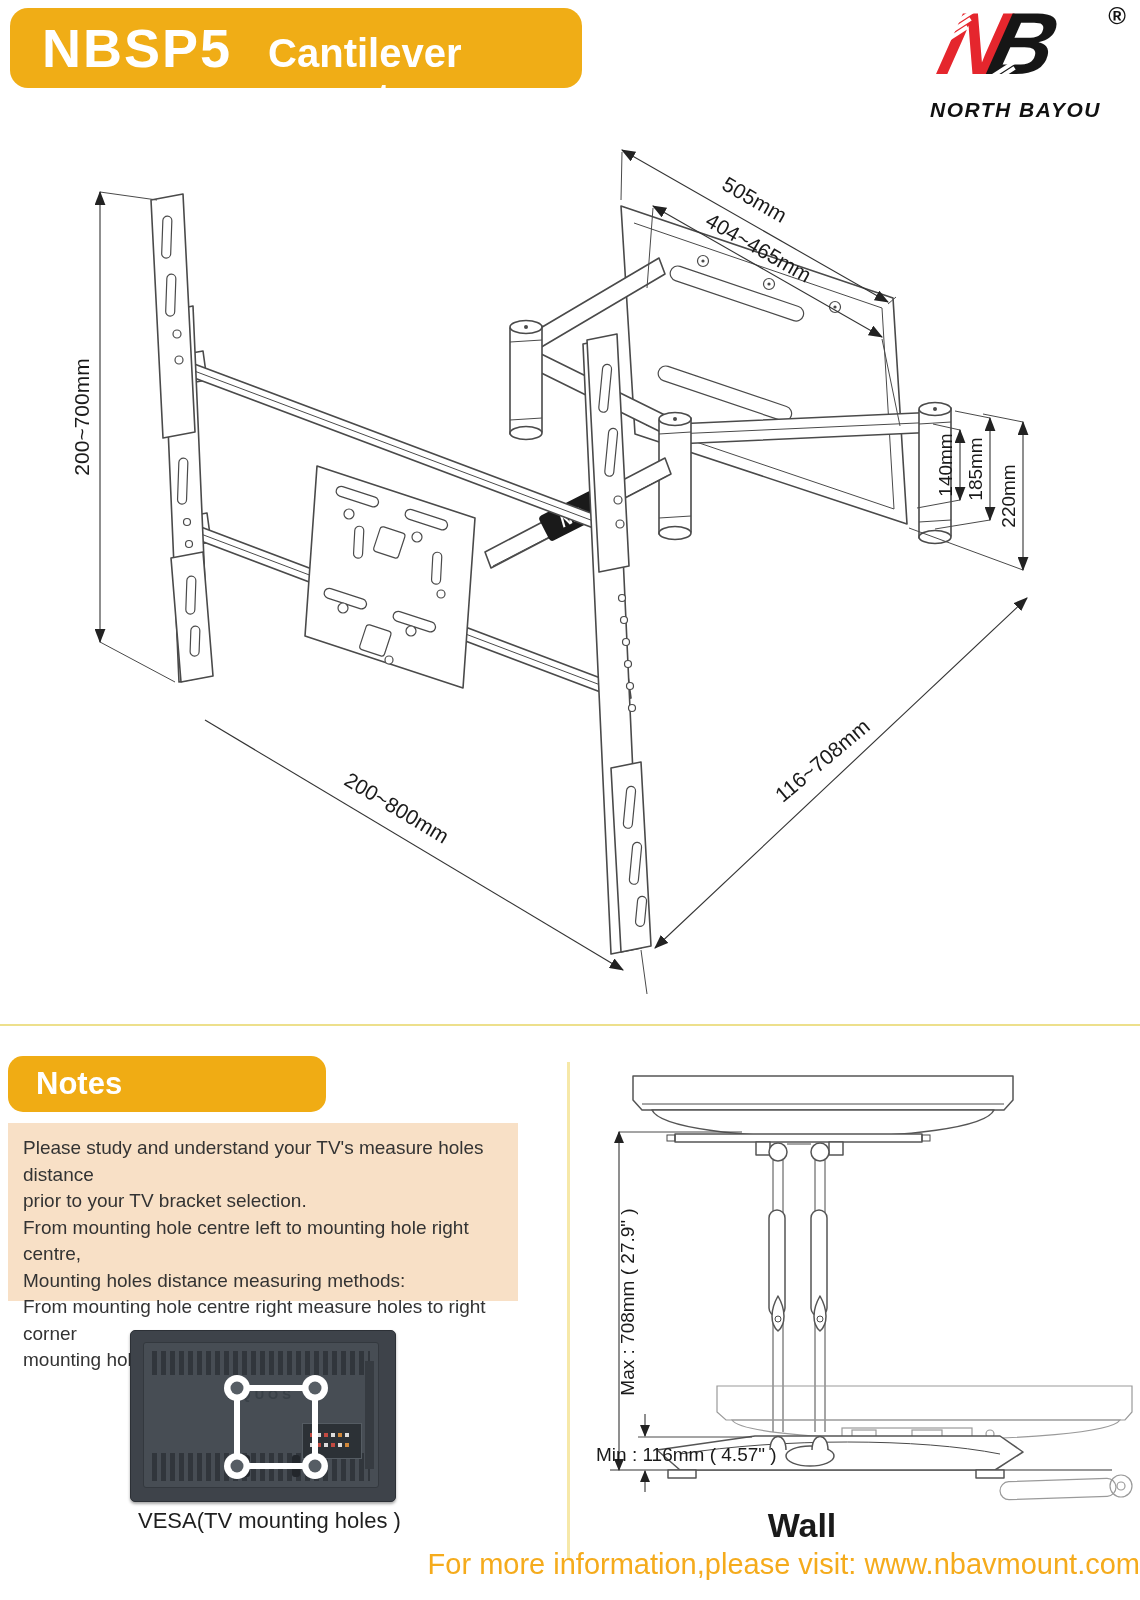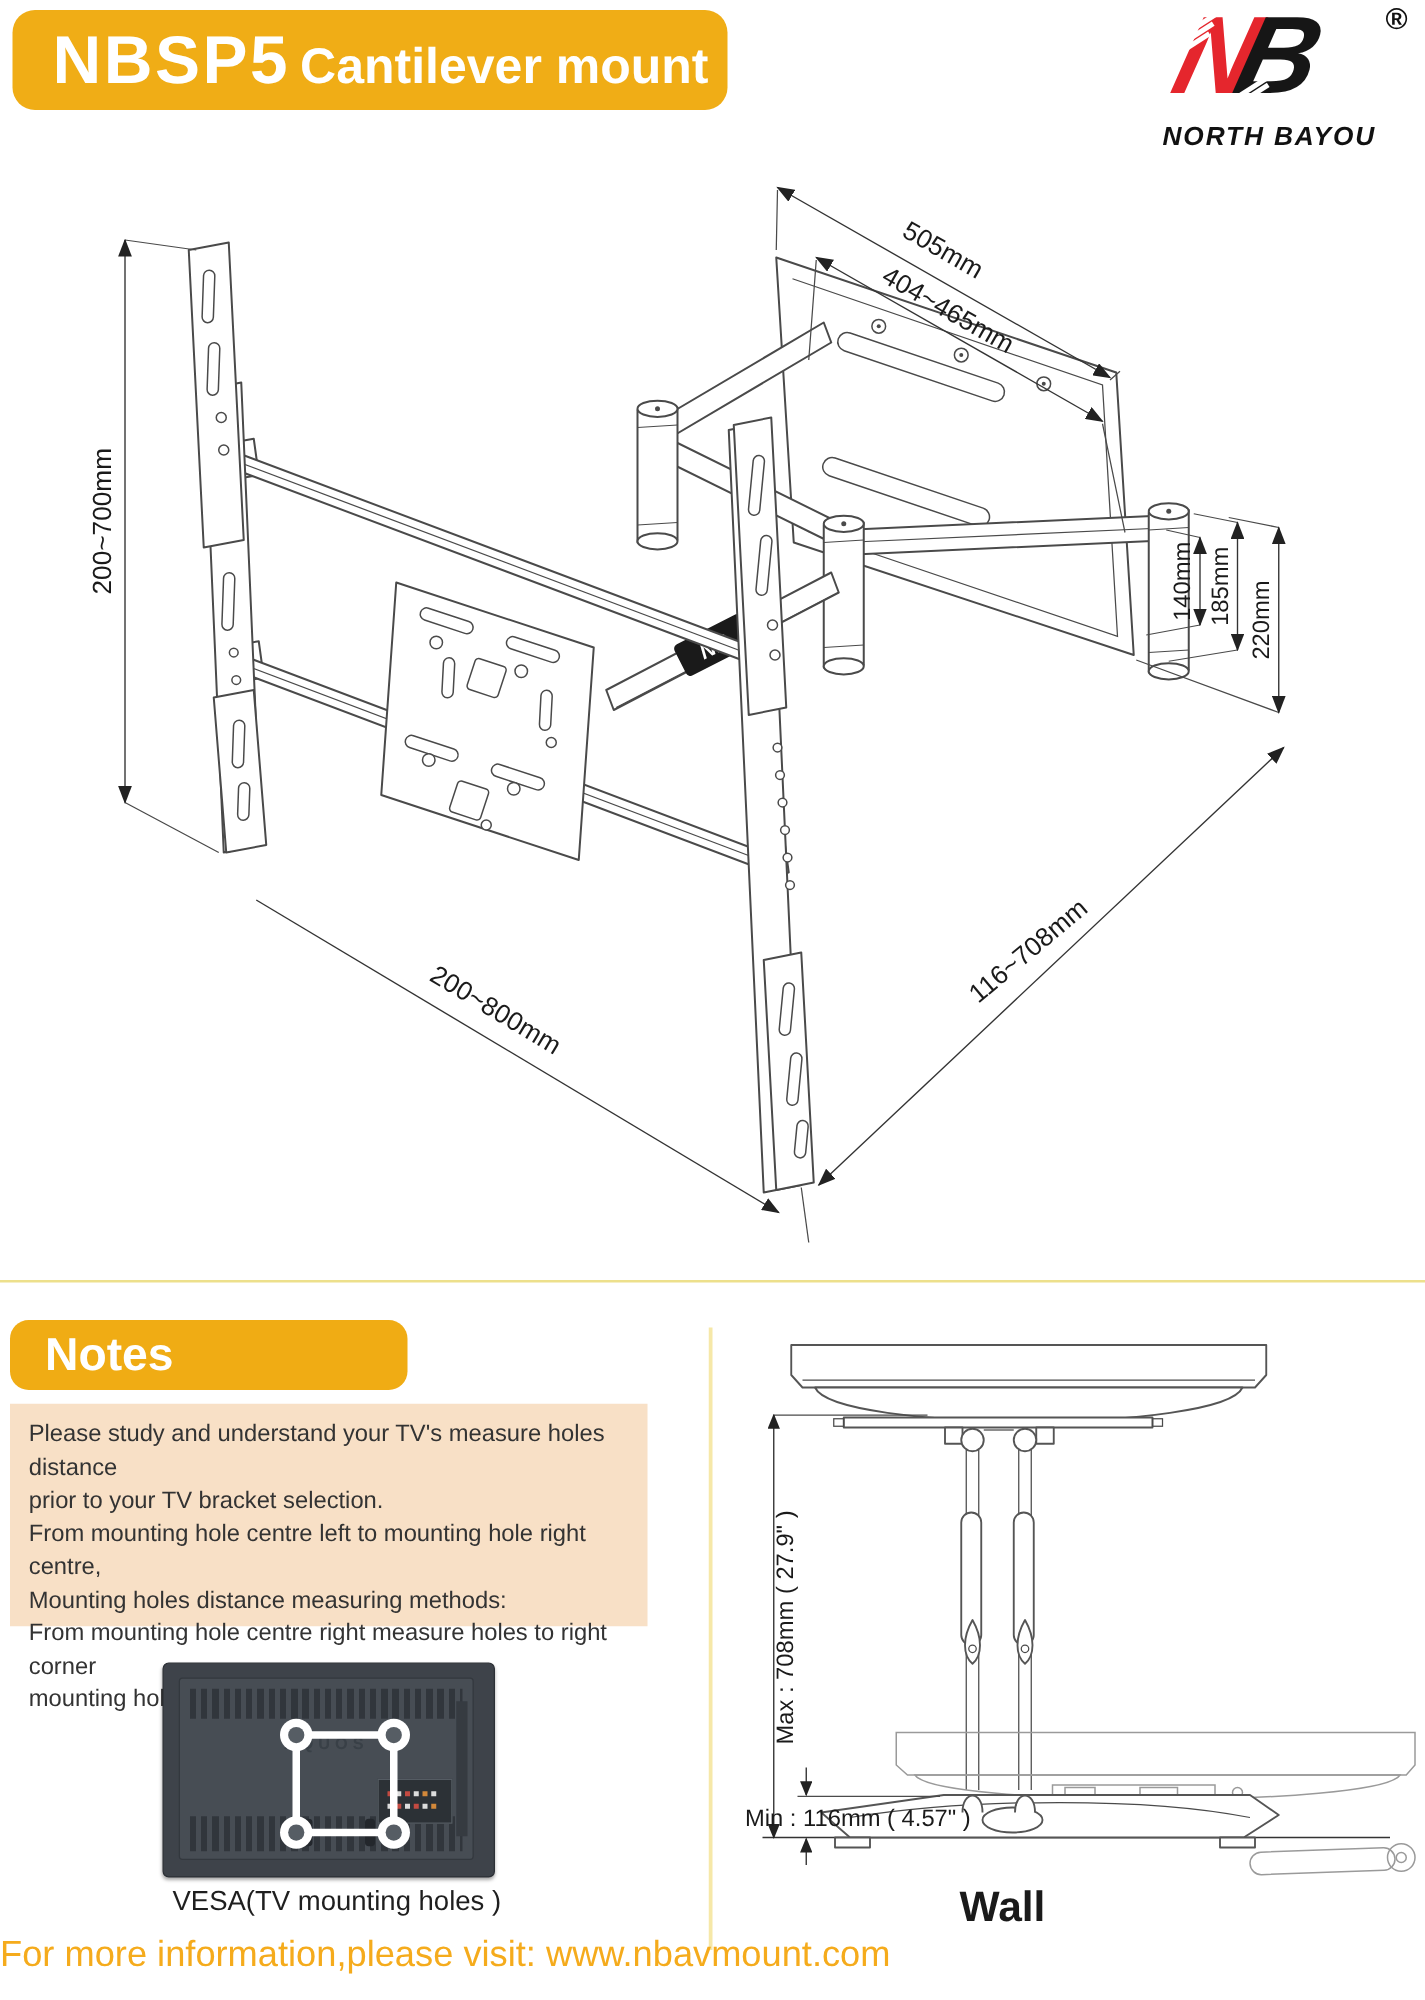--- a/index.html
+++ b/index.html
@@ -1,42 +1,42 @@
 <!DOCTYPE html>
 <html><head>
 <meta charset="utf-8">
 <style>
   html,body{margin:0;padding:0;background:#fff}
   body{width:1140px;height:1600px;position:relative;font-family:"Liberation Sans",sans-serif;overflow:hidden}
   .abs{position:absolute}
 
   
   .banner{left:10px;top:8px;width:572px;height:80px;background:#F0AD16;border-radius:18px;
-          display:flex;align-items:baseline;gap:8px;padding-left:32px;box-sizing:border-box;color:#fff}
+          display:flex;align-items:baseline;gap:36px;padding-left:32px;box-sizing:border-box;color:#fff}
   .model{font-size:54px;font-weight:800;letter-spacing:2px;line-height:80px}
   .subtitle{font-size:40px;font-weight:700}
 
   
   .logo{left:928px;top:4px;width:200px;height:125px}
   .logo-letters{position:absolute;left:14px;top:-6px;font-size:88px;font-weight:900;font-style:italic;
                 transform:skewX(-14deg);letter-spacing:-14px;line-height:1.05;white-space:nowrap}
   .logo-n{color:#E5262D}.logo-b{color:#161616}
   .logo-reg{position:absolute;right:2px;top:-2px;font-size:24px;color:#111;font-weight:700}
   .logo-name{position:absolute;left:2px;top:94px;font-size:21px;font-style:italic;font-weight:600;
              color:#111;letter-spacing:1.5px;white-space:nowrap}
   .stripe{position:absolute;background:#fff;height:4px;width:30px;transform:rotate(-33deg)}
 
   
   .hrule{left:0;top:1024px;width:1140px;height:2px;background:#EDE08C}
   .vrule{left:567px;top:1062px;width:3px;height:498px;background:#F6E8A8}
 
   
   .notes-banner{left:8px;top:1056px;width:318px;height:56px;background:#F0AC14;border-radius:15px;
                 display:flex;align-items:center;padding-left:28px;box-sizing:border-box}
-  .notes-title{color:#fff;font-size:37px;font-weight:800}
+  .notes-title{color:#fff;font-size:31px;font-weight:800}
   .notes-box{left:8px;top:1123px;width:510px;height:178px;background:#F8E0C6;box-sizing:border-box;
              padding:12px 10px 0 15px}
   .notes-box div{font-size:19px;line-height:26.5px;color:#333}
 
   
   .tv{left:130px;top:1330px;width:264px;height:170px;background:#3E434A;border-radius:5px;
       box-shadow:0 2px 3px rgba(0,0,0,.35);border:1px solid #2c3036}
   .tv-inner{position:absolute;left:12px;top:11px;right:16px;bottom:13px;background:#474D54;
             border:1px solid #33383e;border-radius:3px;overflow:hidden}
   .tv-vents-top{position:absolute;left:8px;right:8px;top:8px;height:24px;
@@ -47,21 +47,21 @@
             font-size:13px;letter-spacing:4px}
   .tv-strip{position:absolute;right:4px;top:18px;bottom:18px;width:9px;background:#363b41}
   .tv-ports{position:absolute;right:16px;bottom:28px;width:58px;height:34px;background:#2c3136;
             border:1px solid #555c63}
   .tv-ports i{position:absolute;display:block;width:4px;height:4px}
   .tv-slot{position:absolute;bottom:10px;width:8px;height:22px;background:#23272c;border-radius:3px}
   .vesa-svg{position:absolute;left:89px;top:40px}
   .caption{left:138px;top:1508px;font-size:22px;color:#1f1f1f}
 
   
-  .footer{left:0;top:1548px;width:1140px;text-align:left;color:#F5AB1C;font-size:29px}
+  .footer{left:0;top:1548px;width:1140px;text-align:right;color:#F5AB1C;font-size:29px}
 
   
   .o{fill:#fff;stroke:#4a4a4a;stroke-width:1.6;stroke-linejoin:round}
   .t{fill:none;stroke:#4a4a4a;stroke-width:1}
   .hole{fill:#fff;stroke:#4a4a4a;stroke-width:1.2}
   .d{fill:none;stroke:#333;stroke-width:1.1}
   .dt{font-size:21px;fill:#1a1a1a}
   .dts{font-size:19px;fill:#1a1a1a}
   .g{fill:none;stroke:#9a9a9a;stroke-width:1.2}
   .og{fill:#fff;stroke:#555;stroke-width:1.5;stroke-linejoin:round}

